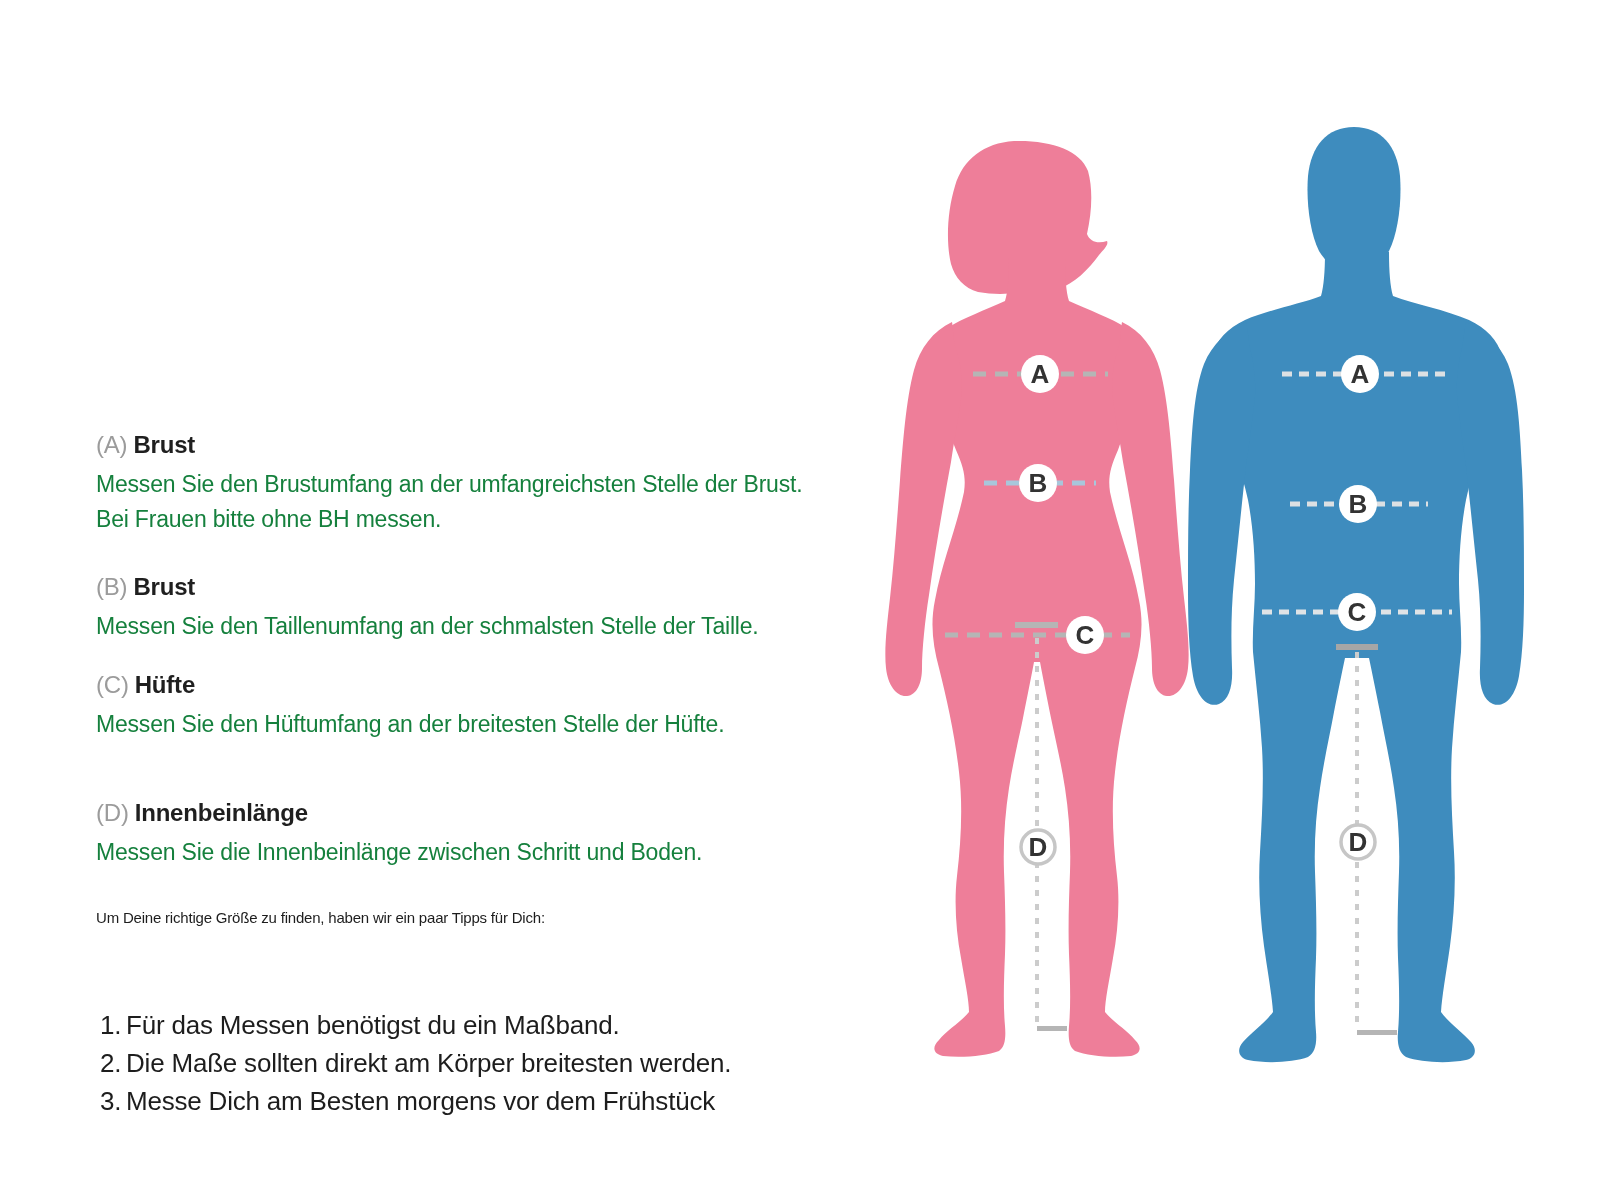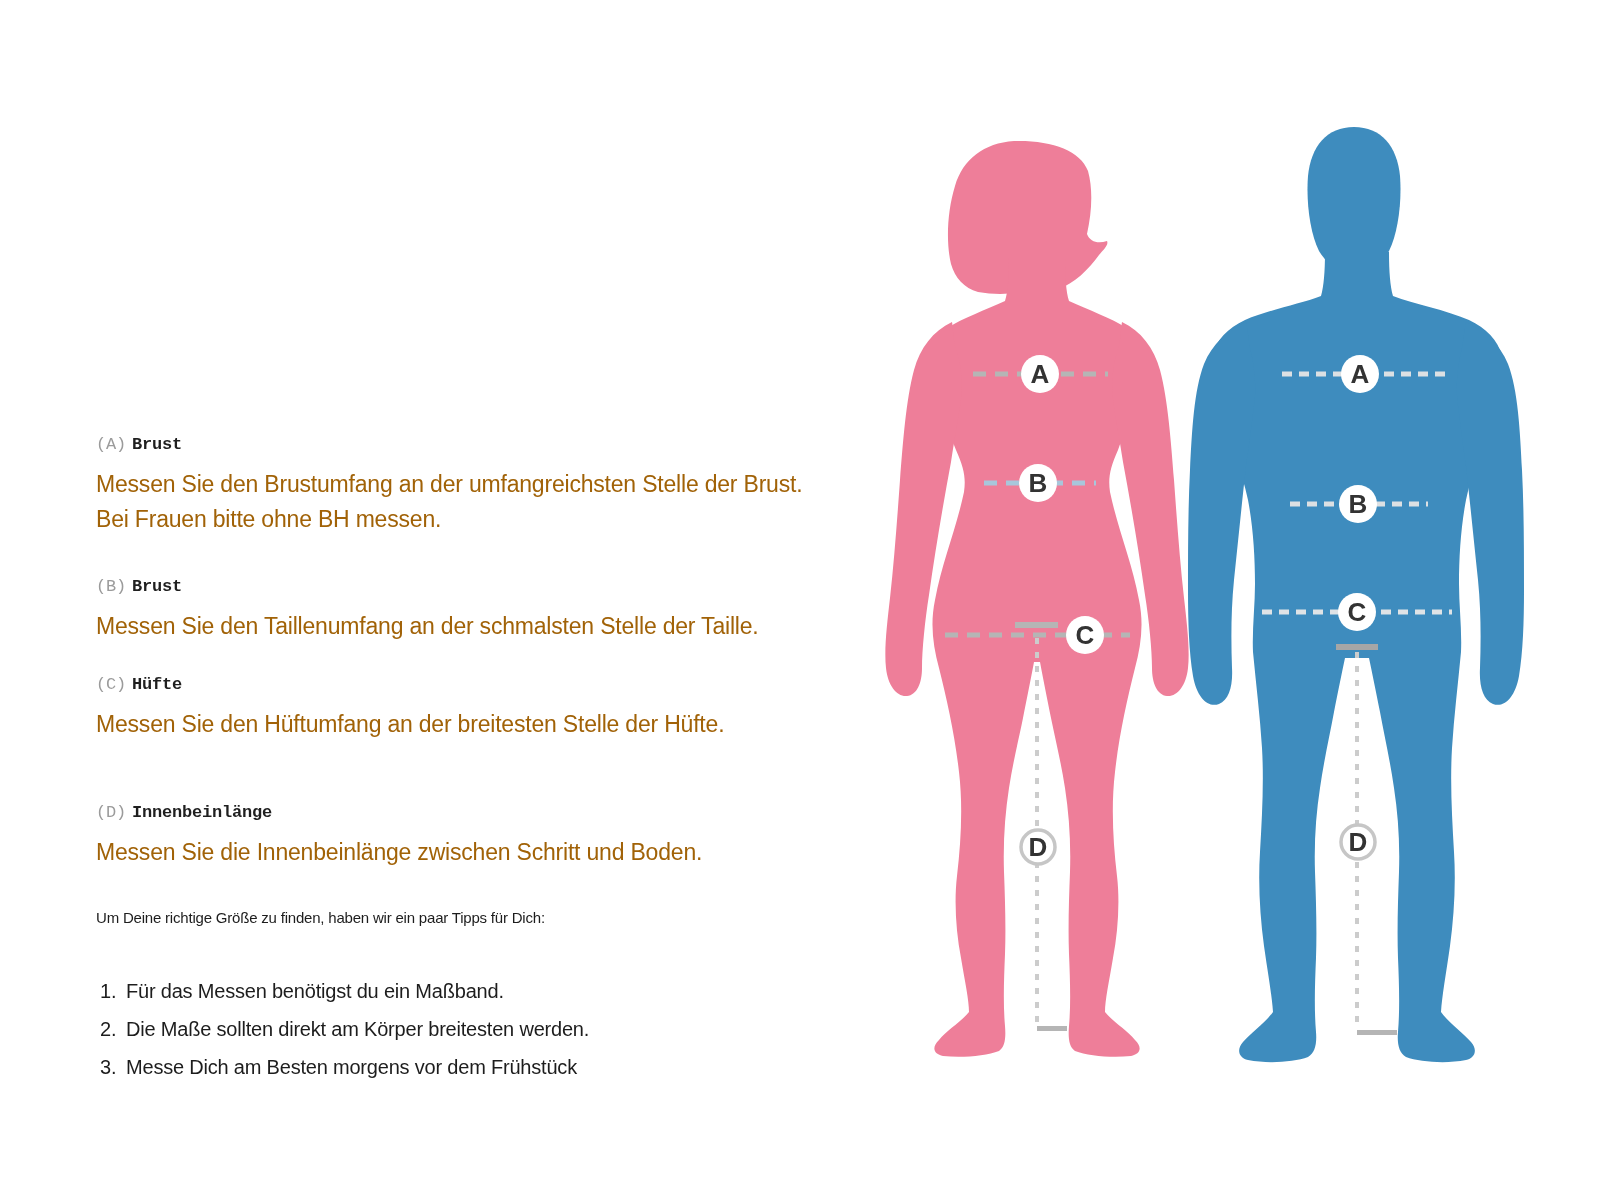--- a/index.html
+++ b/index.html
@@ -3,25 +3,25 @@
 <meta charset="utf-8">
 <style>
   html,body{margin:0;padding:0;}
   .canvas{
     position:relative;width:1600px;height:1200px;background:#ffffff;
     overflow:hidden;font-family:"Liberation Sans",sans-serif;color:#1d1d1d;
   }
   .abs{position:absolute;}
   .text-col{position:absolute;left:96px;top:0;width:780px;}
   .m-block{position:absolute;left:0;}
-  .m-head{font-size:17px;line-height:30px;font-weight:bold;color:#1f1f1f;letter-spacing:-0.2px;white-space:nowrap;font-family:Liberation Mono, monospace;}
+  .m-head{font-size:24px;line-height:30px;font-weight:bold;color:#1f1f1f;letter-spacing:-0.2px;white-space:nowrap;}
   .m-head .key{color:#9b9b9b;font-weight:normal;margin-right:6px;}
-  .m-para{margin-top:7px;font-size:23px;line-height:35px;letter-spacing:-0.2px;white-space:nowrap;color:#a16207;}
+  .m-para{margin-top:7px;font-size:23px;line-height:35px;letter-spacing:-0.2px;white-space:nowrap;color:#15803d;}
   .intro{position:absolute;left:0;font-size:15px;line-height:30px;letter-spacing:-0.2px;white-space:nowrap;}
-  .tips{position:absolute;left:4px;font-size:20px;line-height:38px;letter-spacing:-0.2px;}
+  .tips{position:absolute;left:4px;font-size:26px;line-height:38px;letter-spacing:-0.2px;margin-top:34px;}
   .tip-row{white-space:nowrap;}
   .tip-num{display:inline-block;min-width:26px;}
   svg text.badge-letter{
     font-family:"Liberation Sans",sans-serif;font-size:26px;font-weight:bold;
     fill:#333333;text-anchor:middle;
   }
   svg .badge{fill:#ffffff;}
 </style>
 </head>
 <body>

